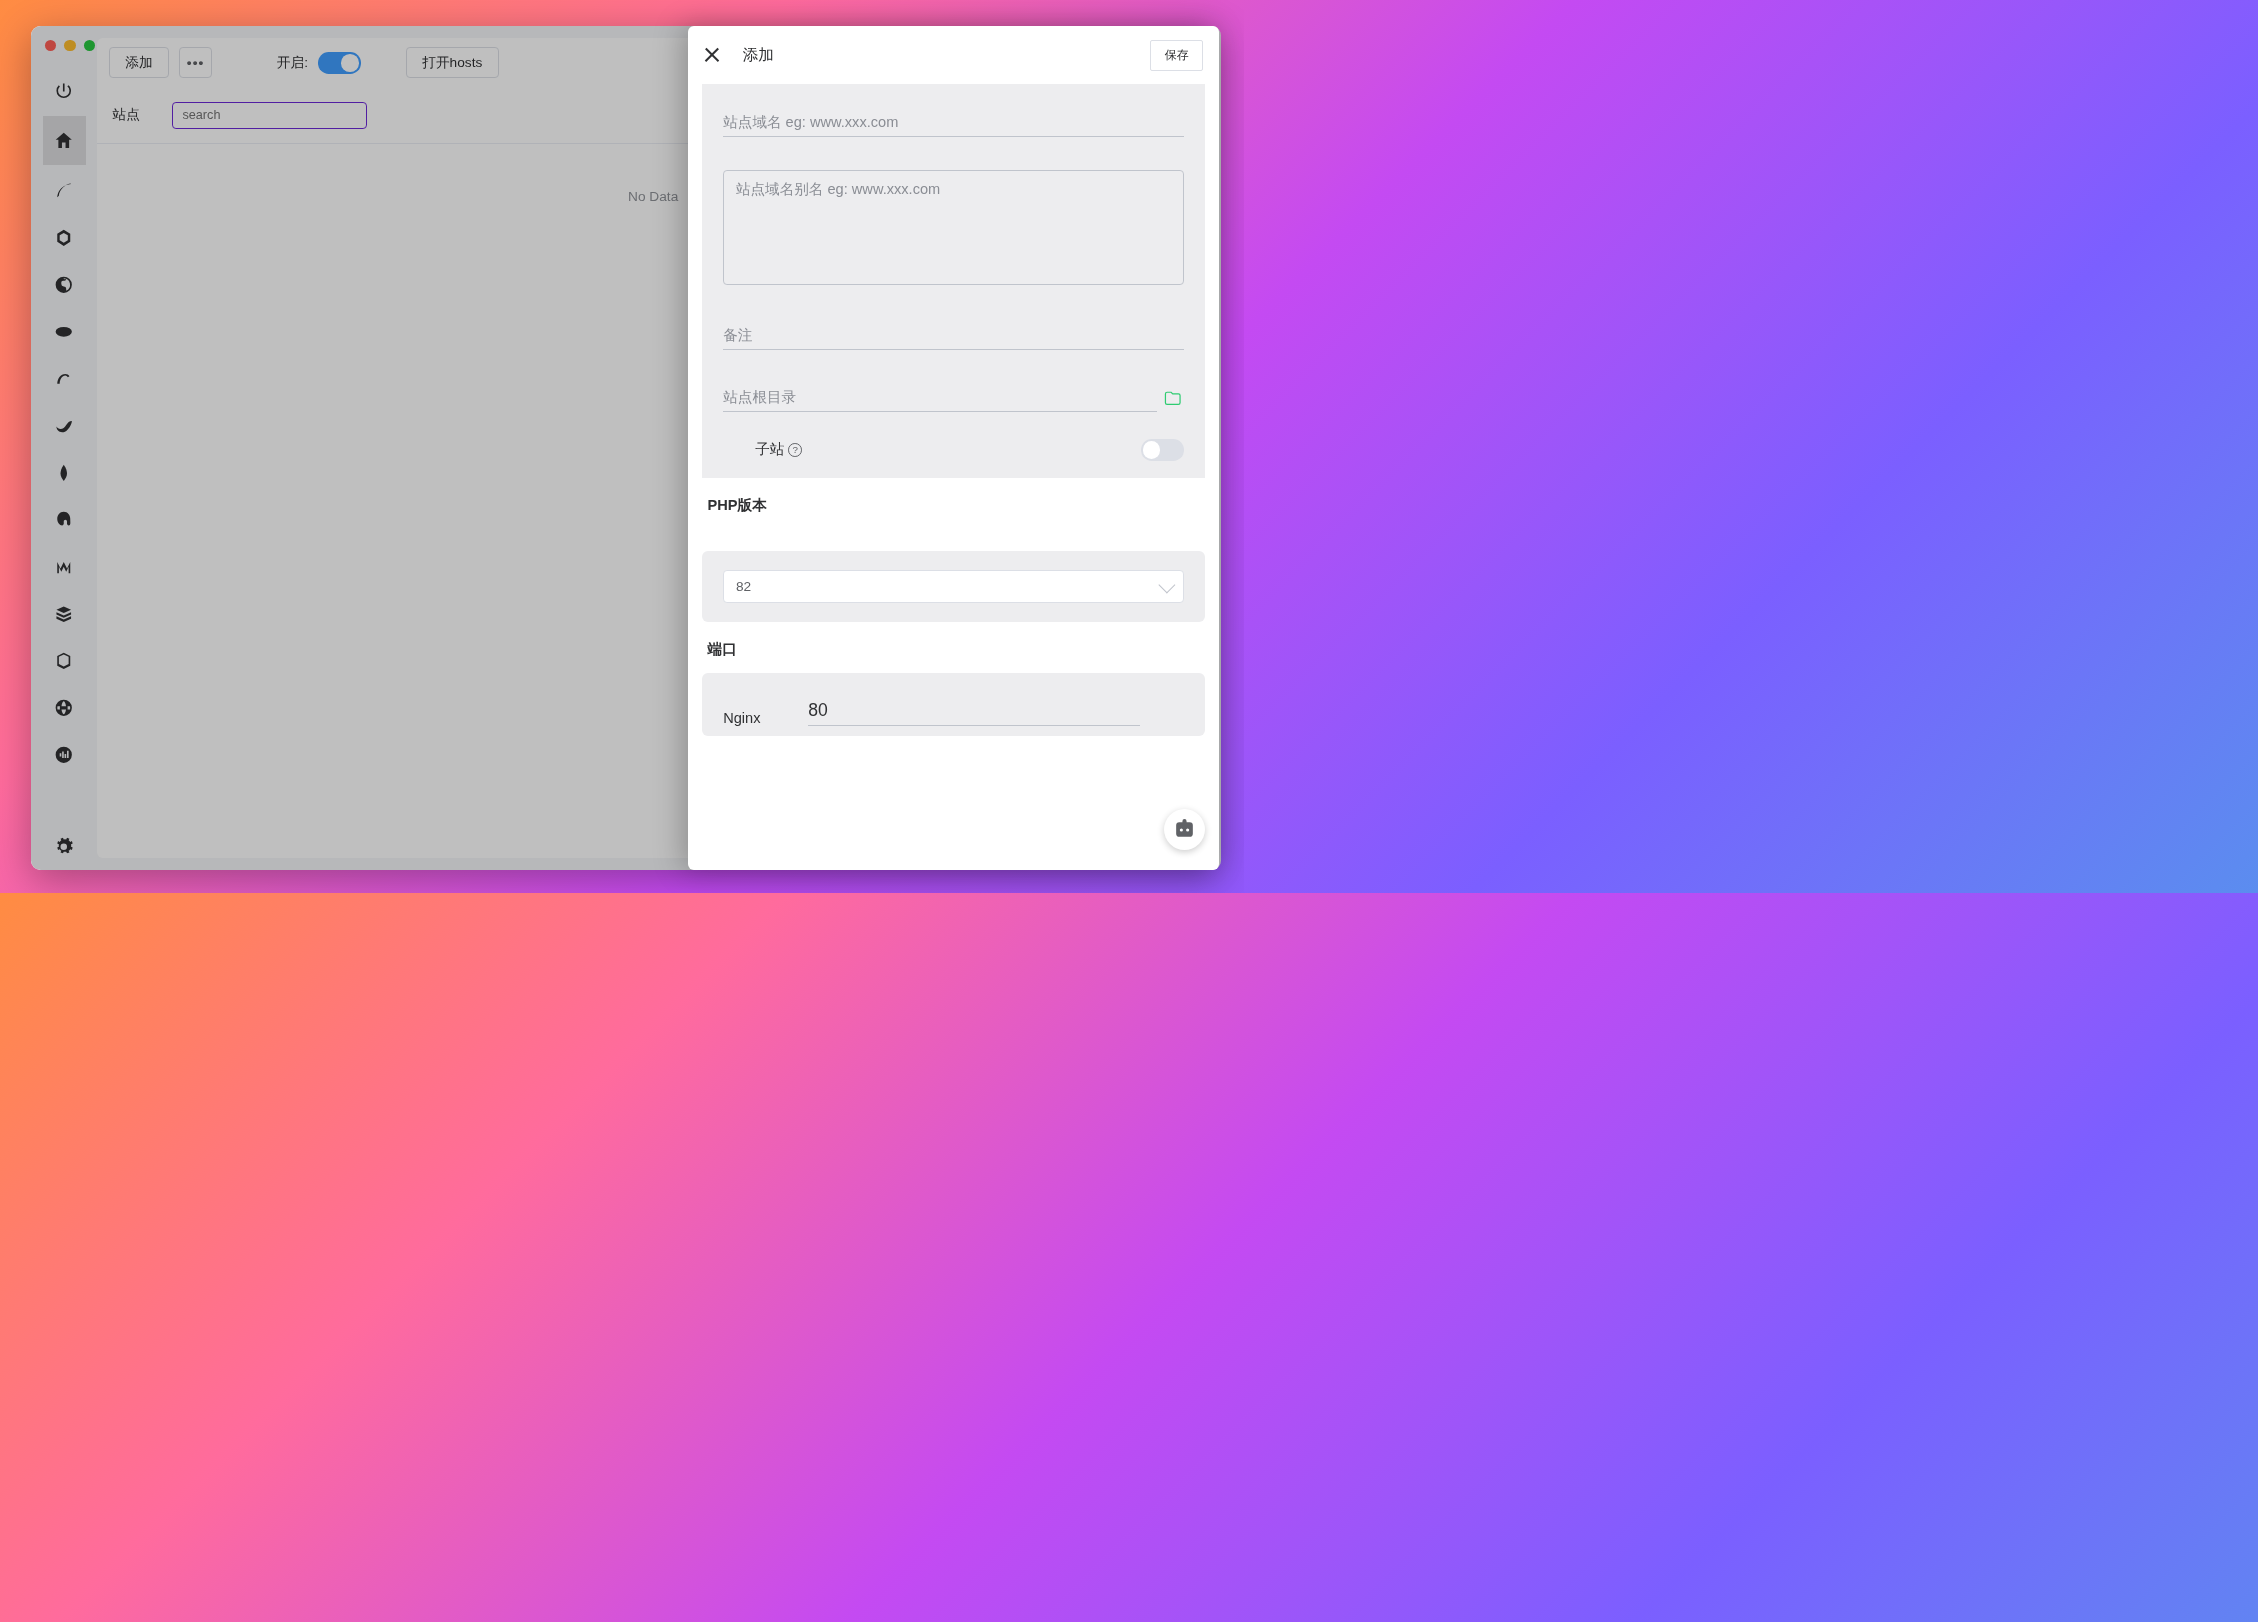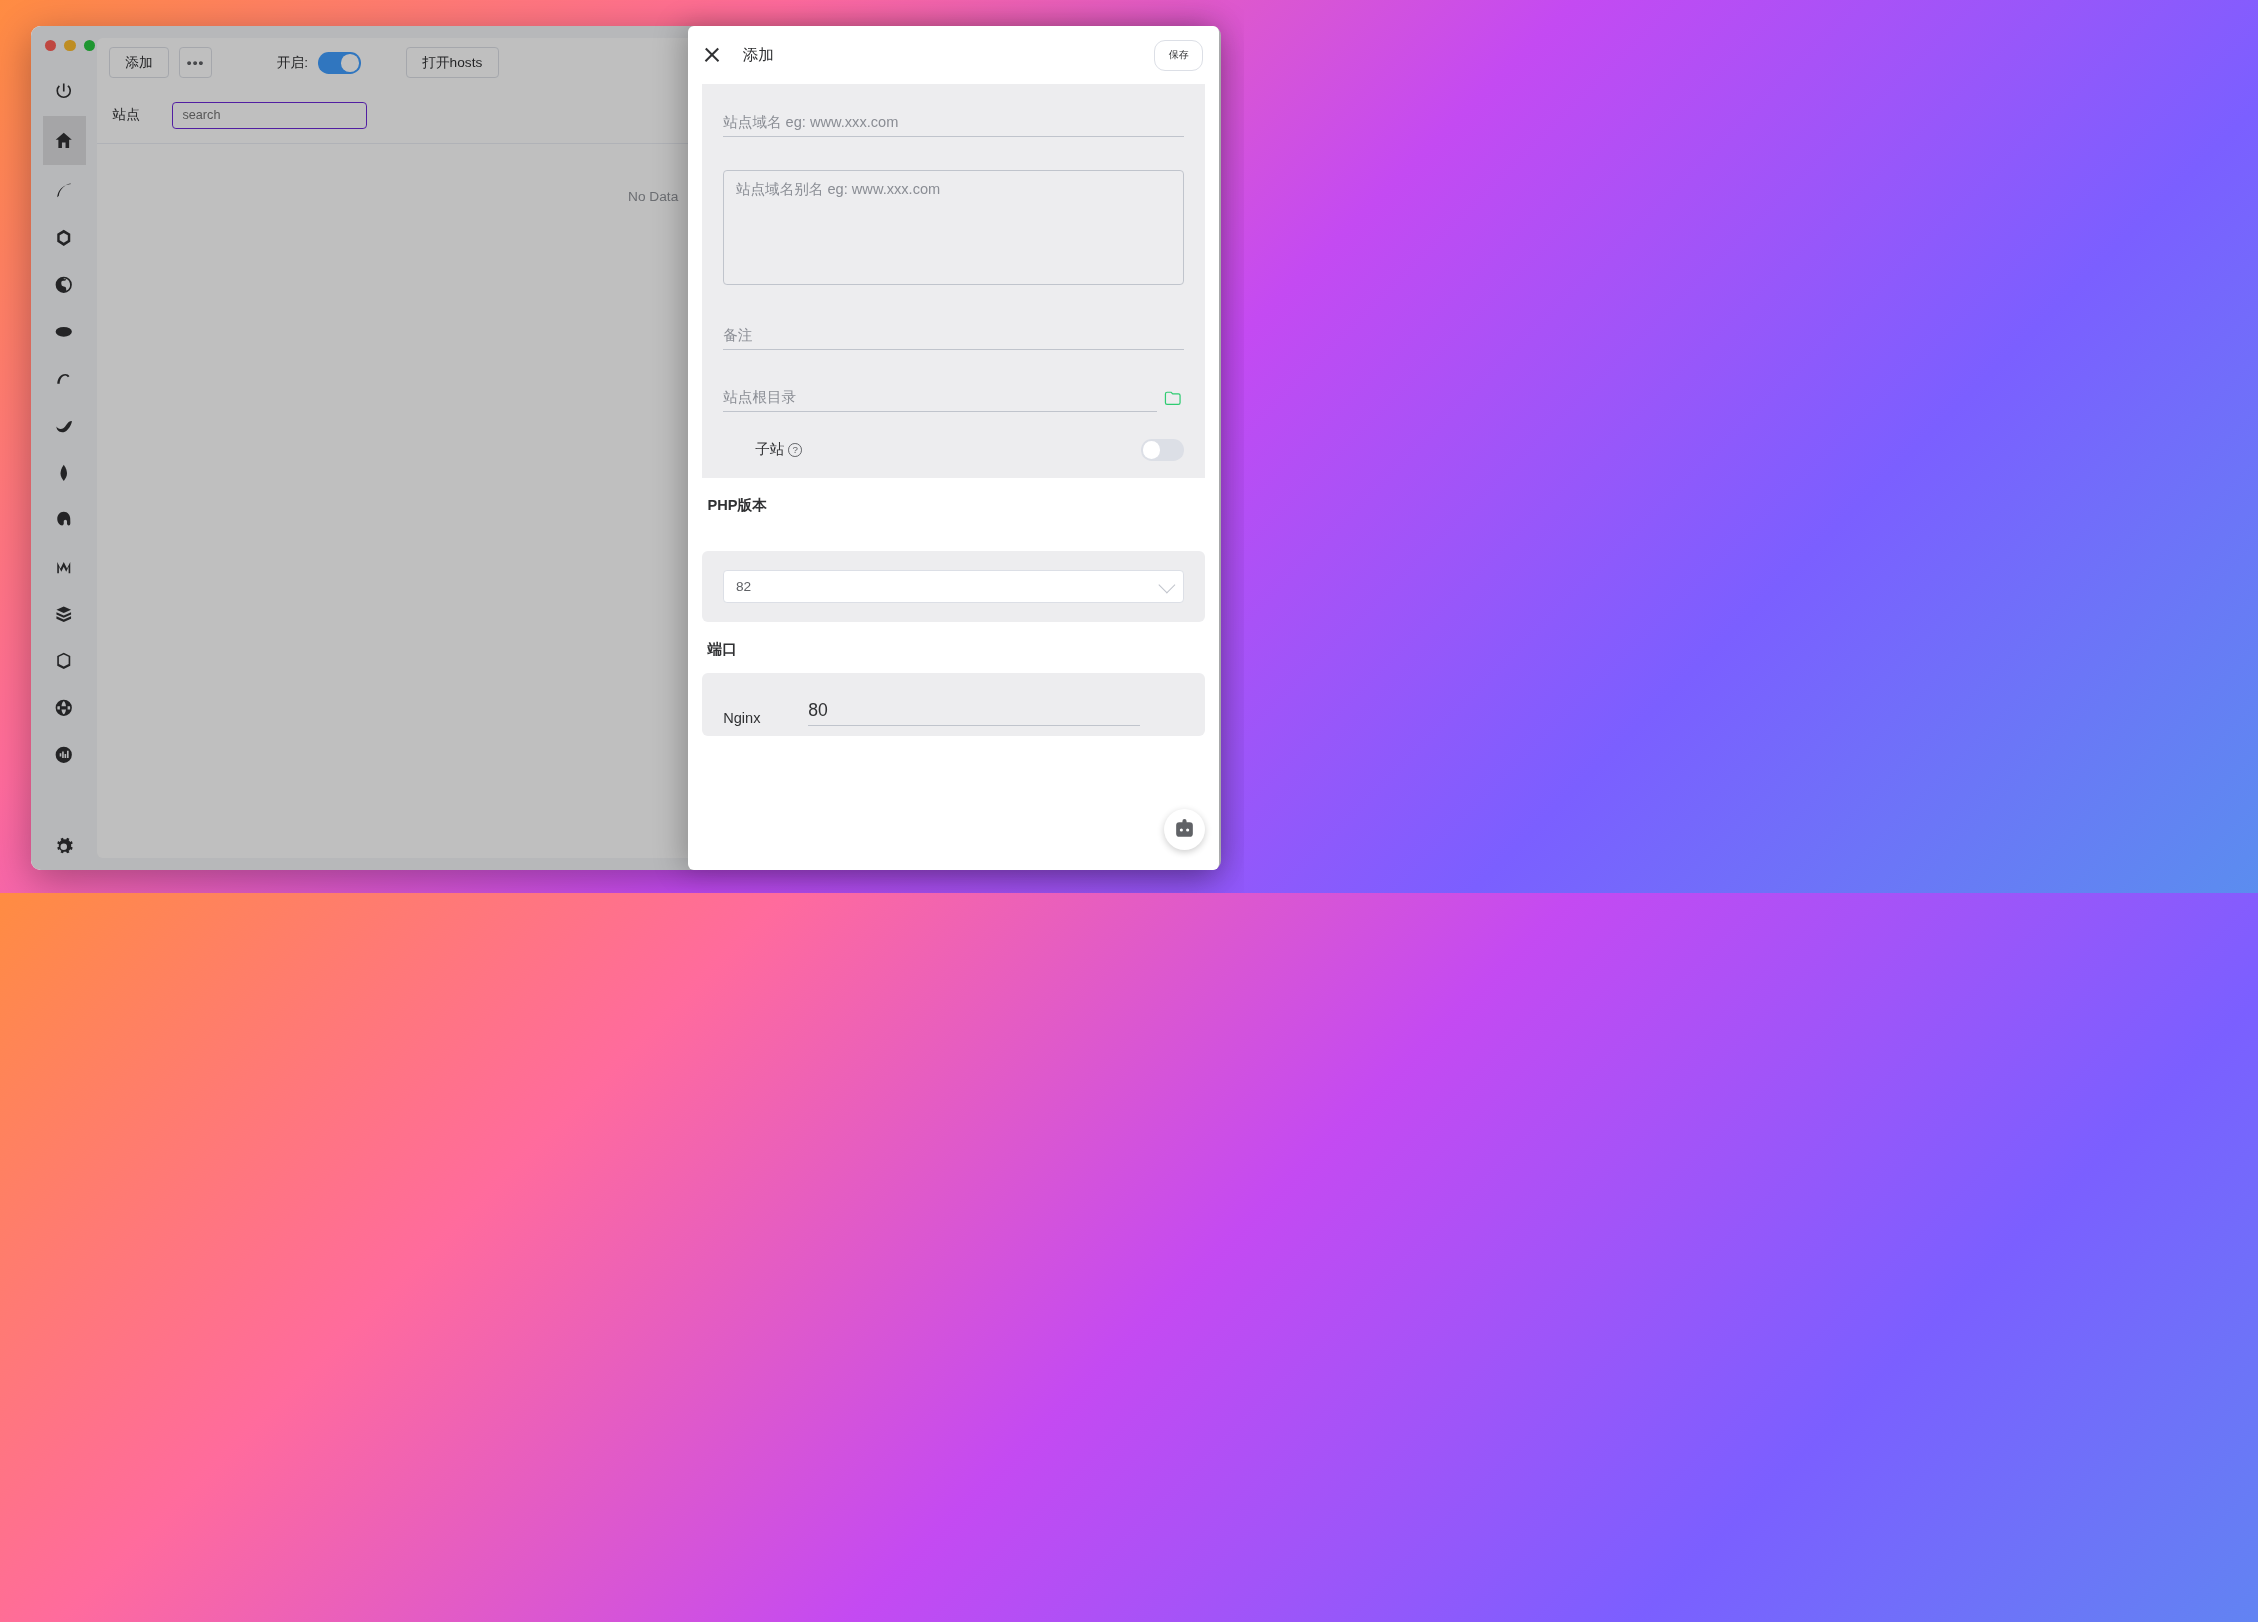--- a/index.html
+++ b/index.html
@@ -200,23 +200,23 @@
   background: #303133;
 }
 .close-x::before { transform: rotate(45deg); }
 .close-x::after { transform: rotate(-45deg); }
 .drawer-title { font-size: 15.6px; color: #303133; margin-left: 5.9px; }
 .drawer-header .spacer { flex: 1; }
 .save-btn {
   height: 31px;
   padding: 0 13.7px;
   border: 1px solid #dcdfe6;
-  border-radius: 11px;
-  background: #fff;
-  font-size: 10px;
+  border-radius: 2px;
+  background: #fff;
+  font-size: 12px;
   color: #303133;
   cursor: pointer;
 }
 .drawer-body {
   flex: 1;
   overflow-y: auto;
   padding: 0 13.7px;
 }
 .form-block {
   background: #ededef;

